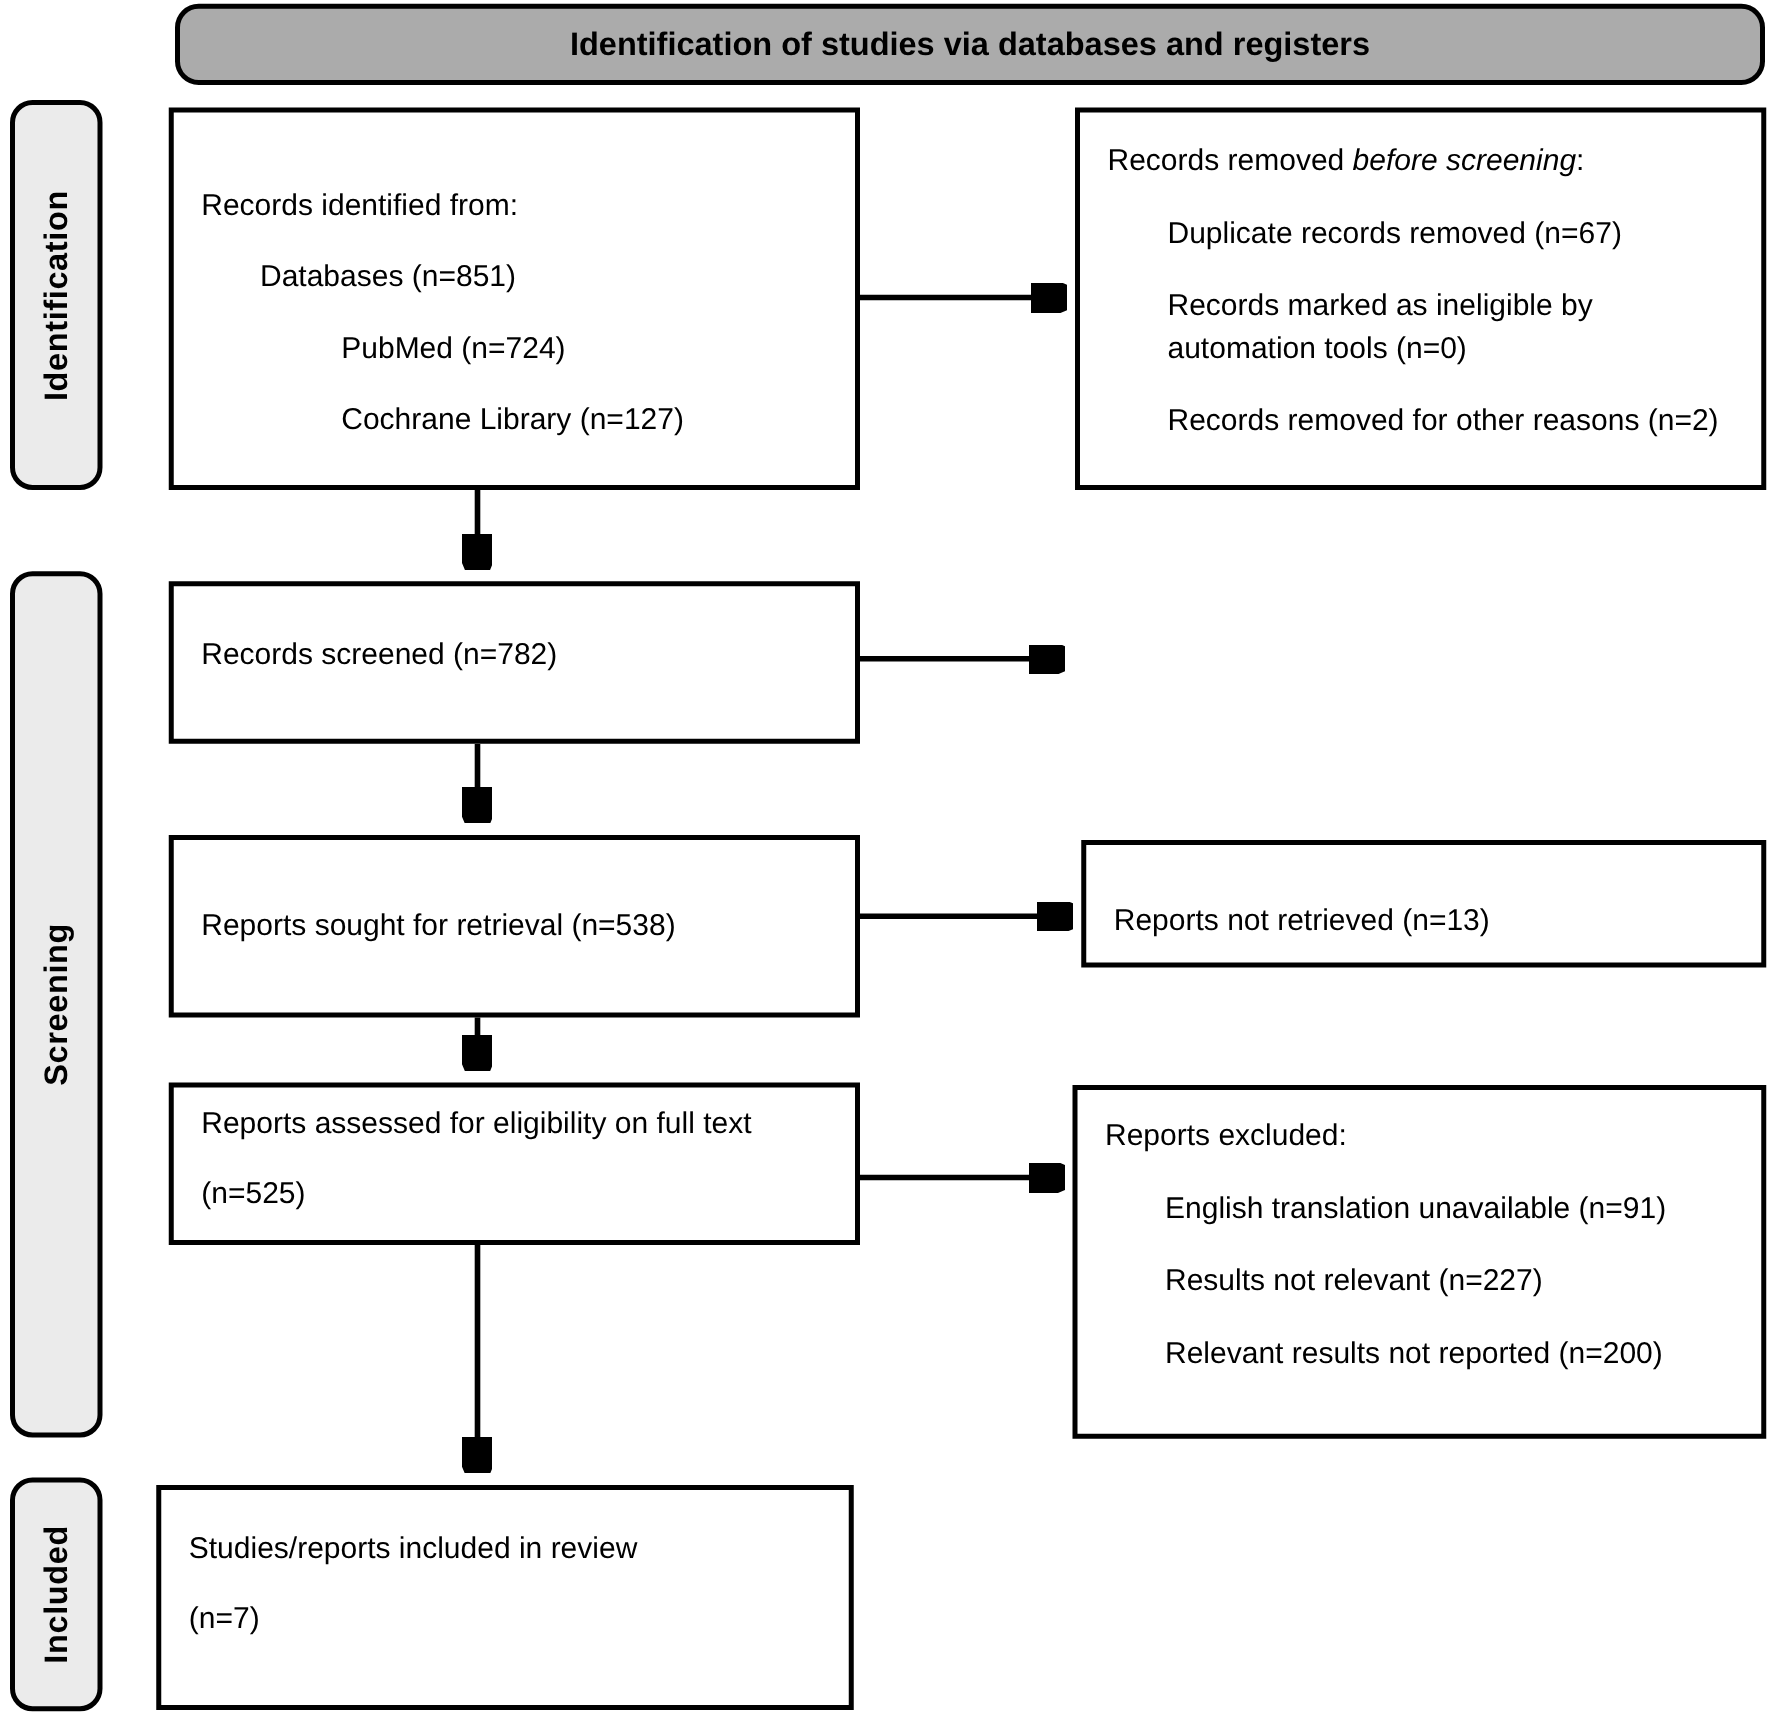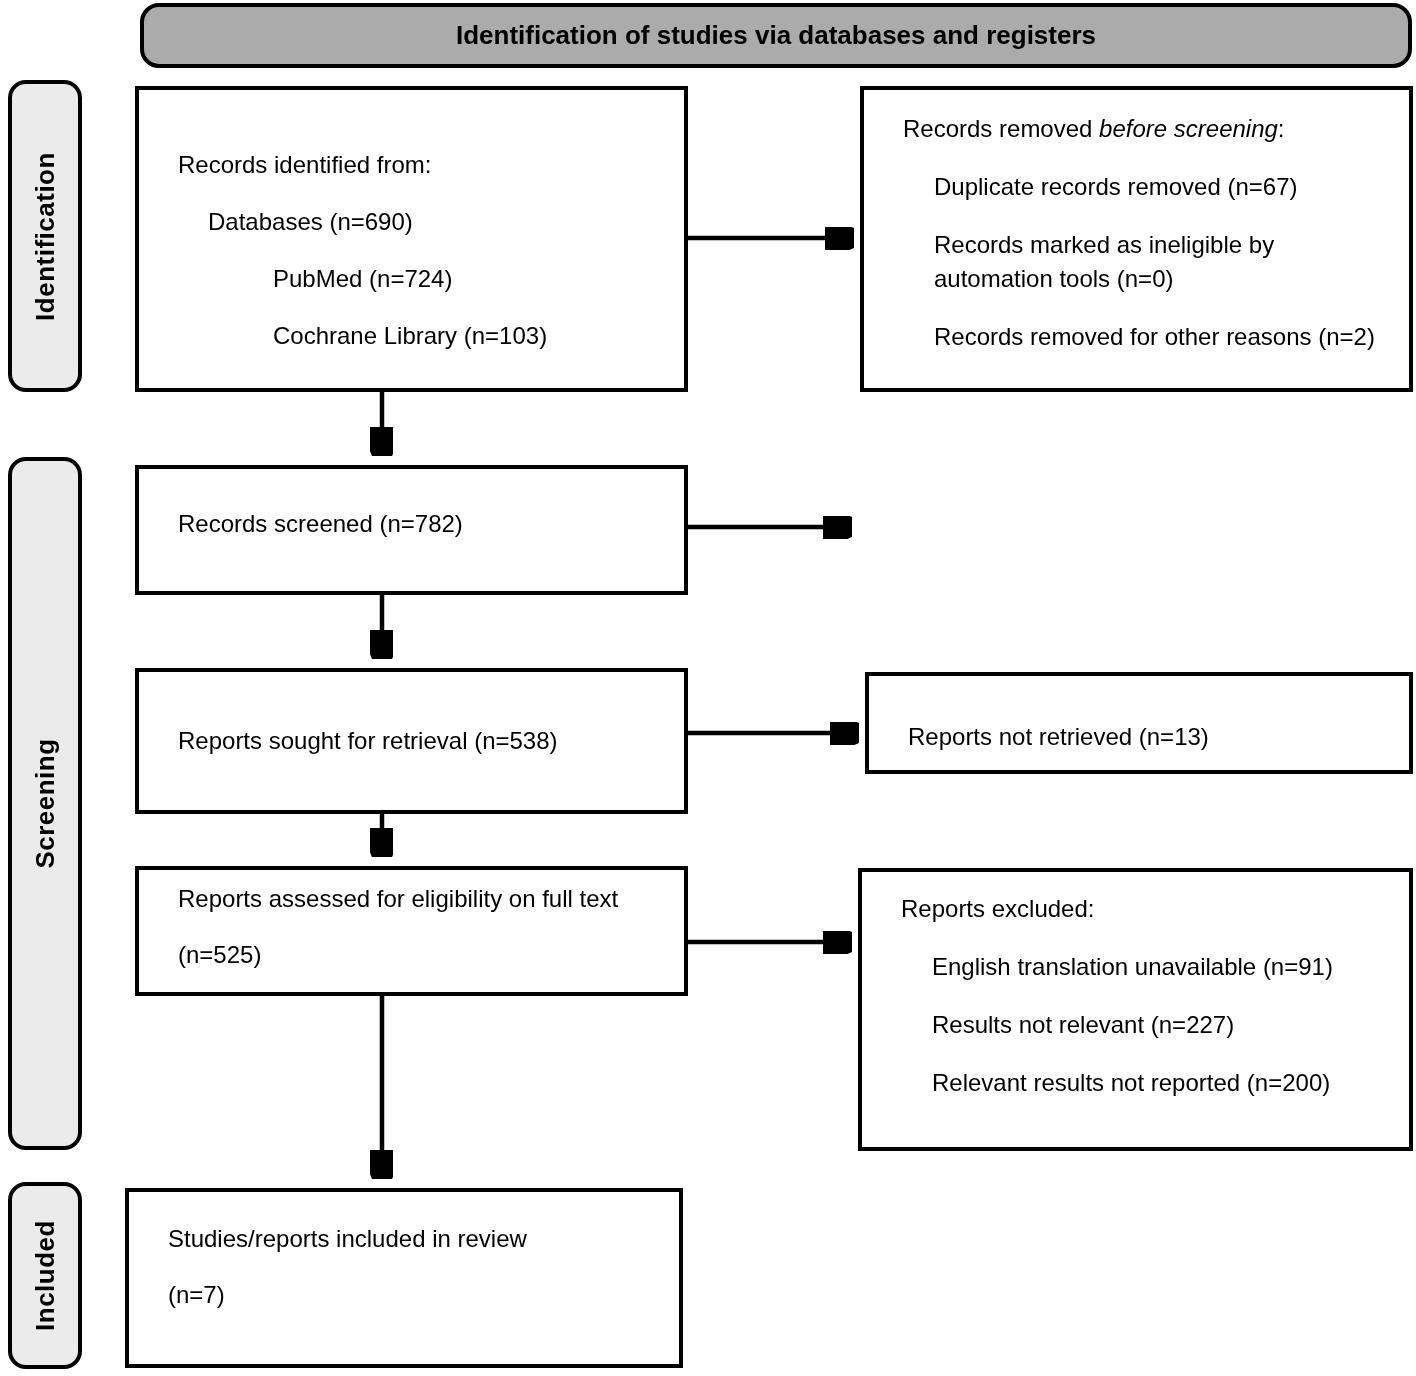--- a/index.html
+++ b/index.html
@@ -30,21 +30,21 @@
     font-size:26px;font-weight:bold;letter-spacing:.5px;
   }
   .stage.identification{top:80px;height:312px;}
   .stage.screening{top:457px;height:693px;}
   .stage.included{top:1182px;height:187px;}
   .fbox{
     position:absolute;background:var(--box-fill);
     border:4px solid var(--line);box-sizing:border-box;
     font-size:24px;line-height:34px;
   }
-  .fbox p{margin:0;padding:0 18px 0 39px;}
+  .fbox p{margin:0;padding:0 18px 0 22px;}
   .ind1{padding-left:70px !important;}
   .gap24{margin-top:24px !important;}
   .gap22{margin-top:22px !important;}
   .b-identified{left:135px;top:86px;width:553px;height:306px;padding-top:46px;}
   .b-identified p{line-height:57px;}
   .b-identified .i1{padding-left:69px !important;}
   .b-identified .i2{padding-left:134px !important;}
   .b-removed{left:860px;top:86px;width:553px;height:306px;padding-top:22px;}
   .b-screened{left:135px;top:465px;width:553px;height:130px;padding-top:38px;}
   .b-excluded-ta{left:858px;top:463px;width:555px;height:130px;padding-top:12px;}
@@ -85,23 +85,23 @@
   </div>
   <div class="stage screening">
     <span>Screening</span>
   </div>
   <div class="stage included">
     <span>Included</span>
   </div>
 
   <div class="fbox b-identified">
     <p>Records identified from:</p>
-    <p class="i1">Databases (n=690)</p>
+    <p class="i1">Databases (n=851)</p>
     <p class="i2">PubMed (n=724)</p>
-    <p class="i2">Cochrane Library (n=103)</p>
+    <p class="i2">Cochrane Library (n=127)</p>
   </div>
 
   <div class="fbox b-removed">
     <p><span>Records removed </span><em>before screening</em><span>:</span></p>
     <p class="ind1 gap24">Duplicate records removed (n=67)</p>
     <p class="ind1 gap24">Records marked as ineligible by automation tools (n=0)</p>
     <p class="ind1 gap24">Records removed for other reasons (n=2)</p>
   </div>
 
   <div class="fbox b-screened">

